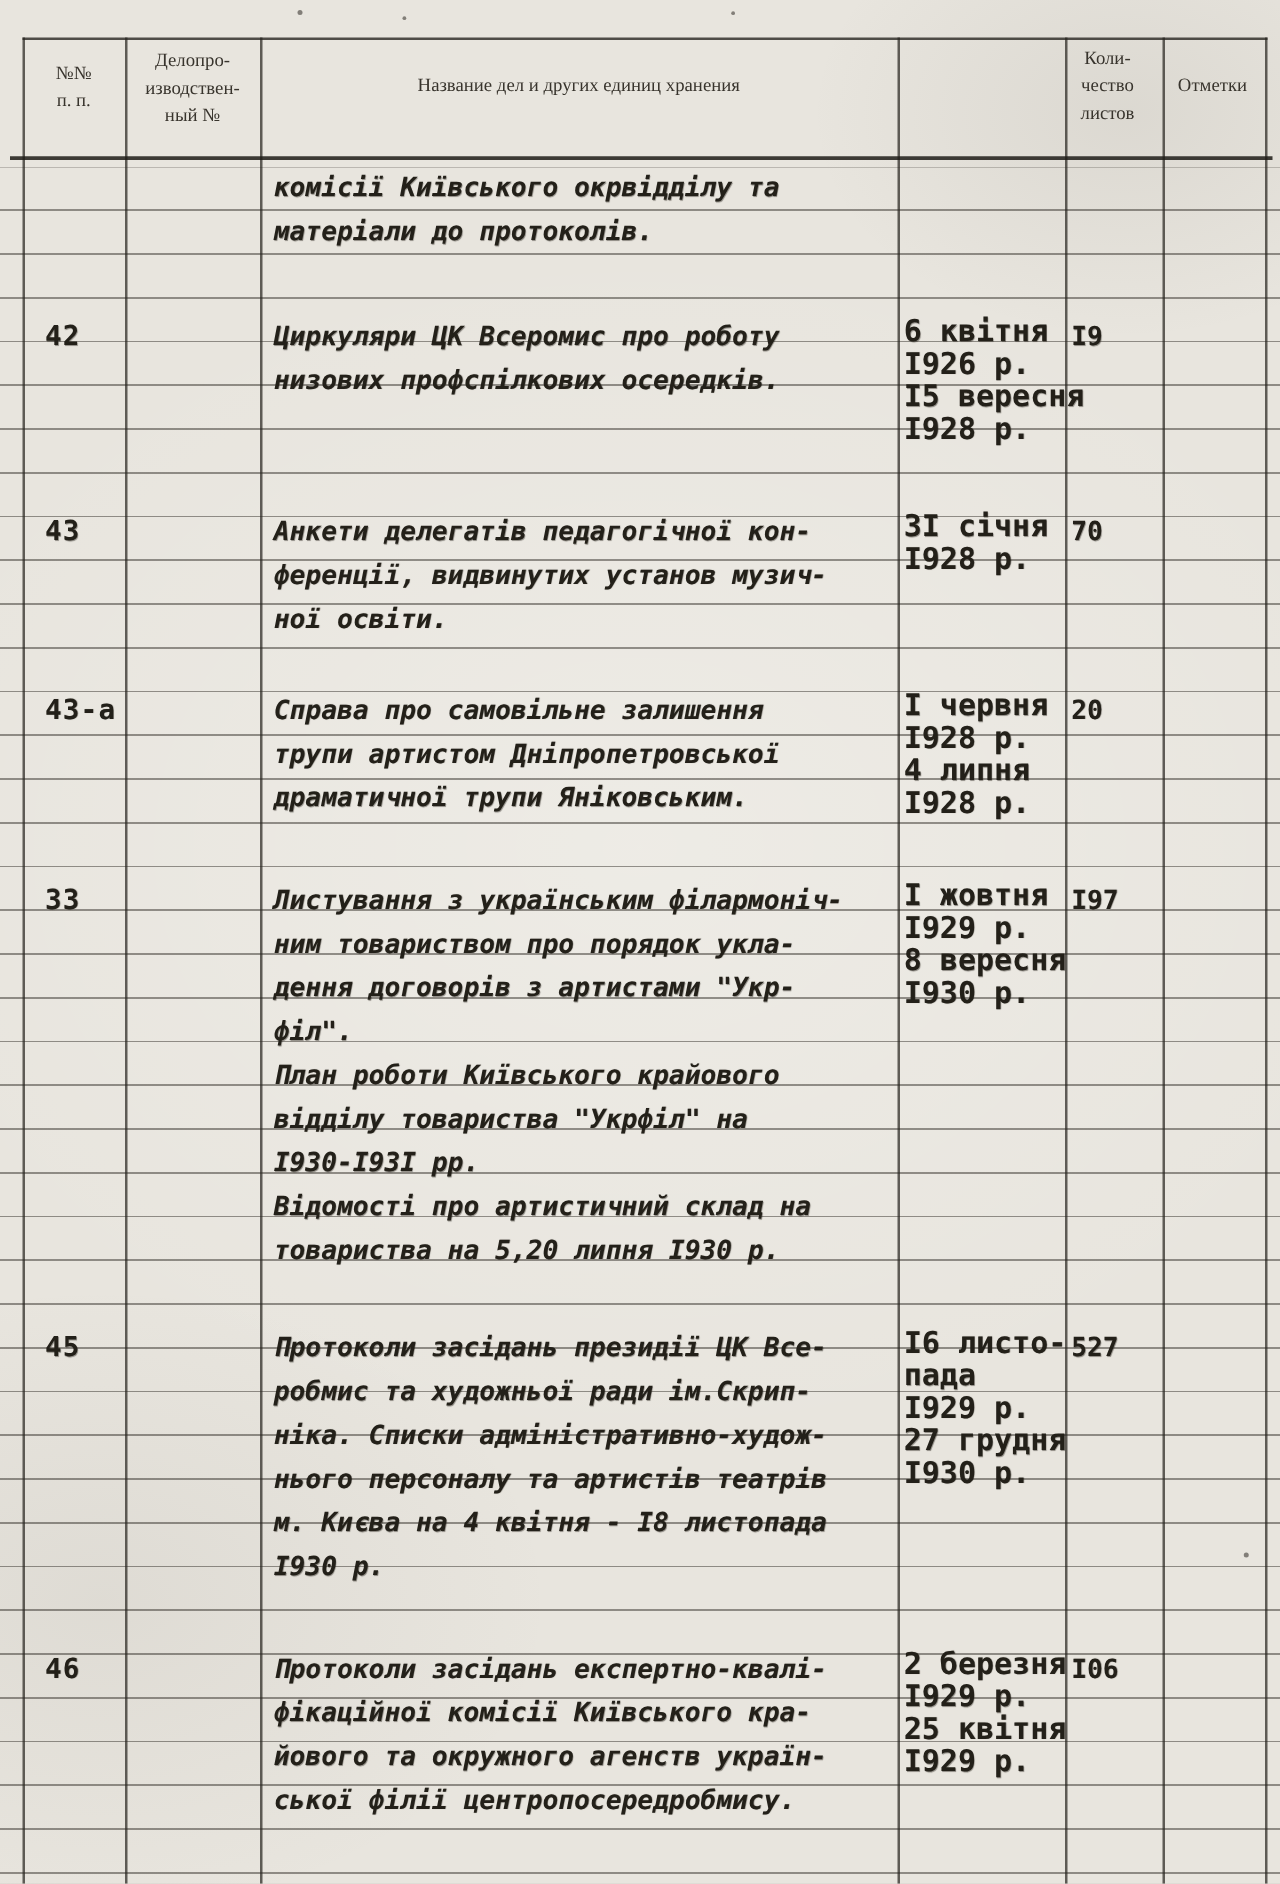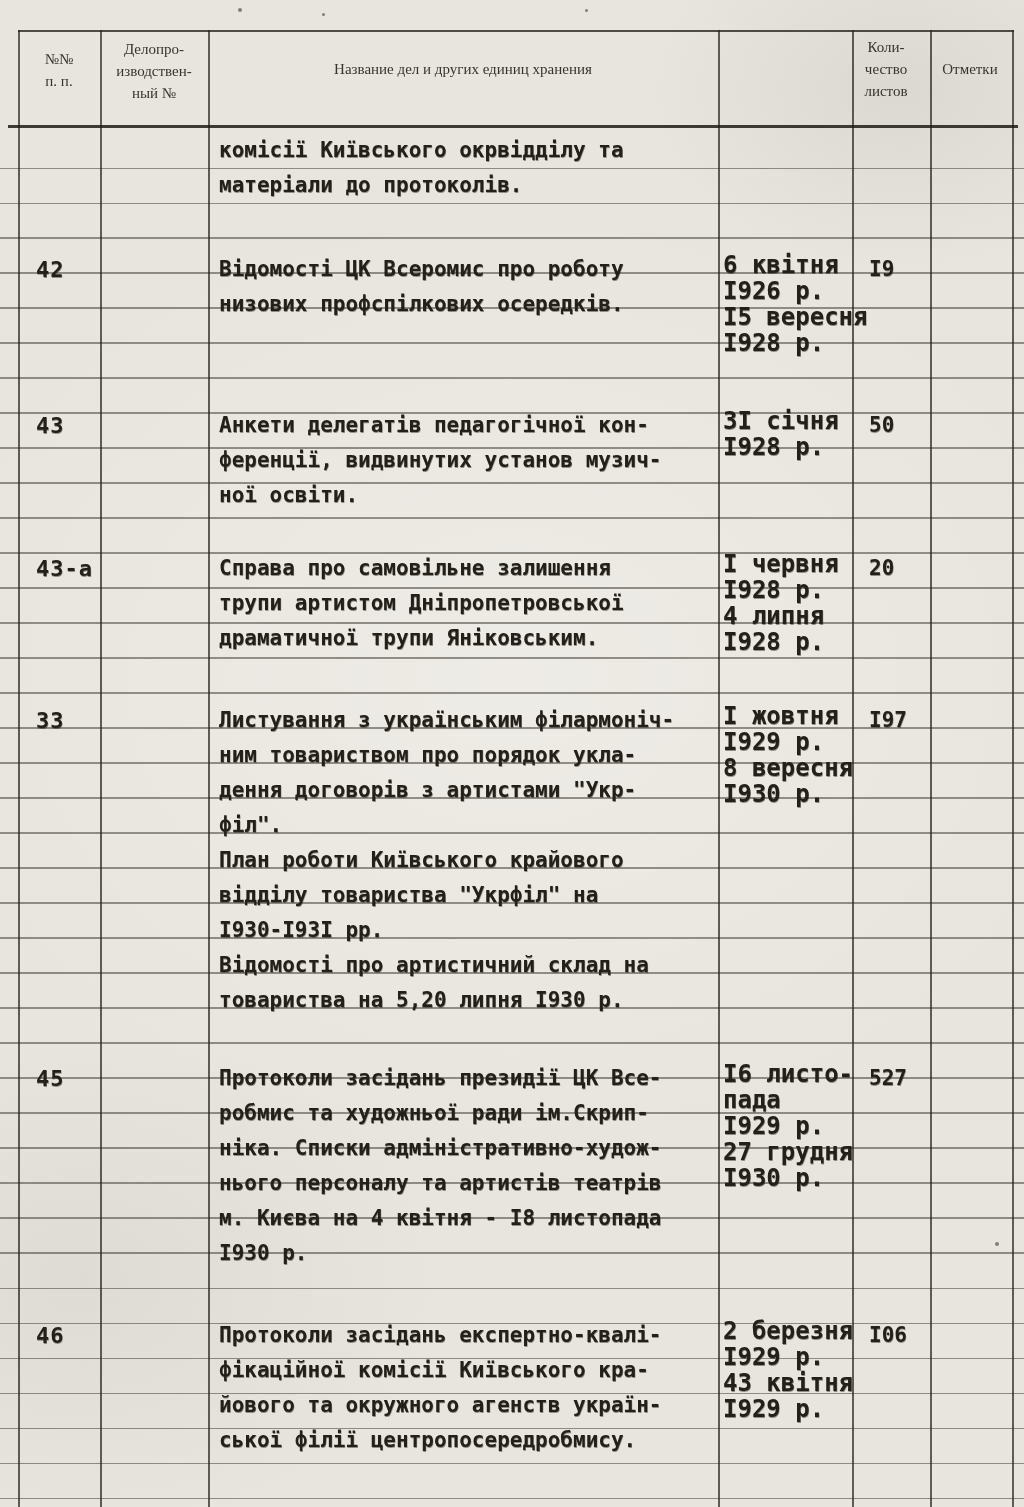--- a/index.html
+++ b/index.html
@@ -35,23 +35,23 @@
     font-size:15px;line-height:22px;
     color:#38342d;
     text-align:center;
     white-space:pre-line;
   }
   
   .row{position:absolute;left:0;width:1024px;}
   .cell{position:absolute;white-space:pre-line;font-weight:700;
         text-shadow:0.5px 0.5px 0.6px rgba(35,32,25,0.45);}
   .num{left:36px;width:70px;top:0;font-size:22px;line-height:35px;letter-spacing:1px;}
-  .title{left:219px;width:515px;top:0;font-size:21px;line-height:35px;}
+  .title{left:219px;width:515px;top:0;font-size:21px;line-height:35px;font-style:italic;}
   .dates{left:723px;width:150px;top:0;font-size:24px;line-height:26px;}
-  .sheets{left:857px;width:70px;top:0;font-size:21px;line-height:35px;margin-left:12px;}
+  .sheets{left:857px;width:70px;top:0;font-size:21px;line-height:35px;}
   .speck{position:absolute;background:rgba(45,42,36,0.55);border-radius:50%;}
 </style>
 </head>
 <body>
 
 <div id="page">
 
   <div class="ruling"></div>
 
   <div class="vline" style="left:18px"></div>
@@ -84,37 +84,37 @@
   <div class="row" style="top:133px">
     <div class="cell num"></div>
     <div class="cell title">комісії Київського окрвідділу та
 матеріали до протоколів.</div>
     <div class="cell dates"></div>
     <div class="cell sheets"></div>
   </div>
 
   <div class="row" style="top:252px">
     <div class="cell num">42</div>
-    <div class="cell title">Відомості ЦК Всеромис про роботу
+    <div class="cell title">Циркуляри ЦК Всеромис про роботу
 низових профспілкових осередків.</div>
     <div class="cell dates">6 квітня
 I926 р.
 I5 вересня
 I928 р.</div>
     <div class="cell sheets">I9</div>
   </div>
 
   <div class="row" style="top:408px">
     <div class="cell num">43</div>
     <div class="cell title">Анкети делегатів педагогічної кон-
 ференції, видвинутих установ музич-
 ної освіти.</div>
     <div class="cell dates">3I січня
 I928 р.</div>
-    <div class="cell sheets">50</div>
+    <div class="cell sheets">70</div>
   </div>
 
   <div class="row" style="top:551px">
     <div class="cell num">43-а</div>
     <div class="cell title">Справа про самовільне залишення
 трупи артистом Дніпропетровської
 драматичної трупи Яніковським.</div>
     <div class="cell dates">I червня
 I928 р.
 4 липня
@@ -157,18 +157,18 @@
   </div>
 
   <div class="row" style="top:1318px">
     <div class="cell num">46</div>
     <div class="cell title">Протоколи засідань експертно-квалі-
 фікаційної комісії Київського кра-
 йового та окружного агенств україн-
 ської філії центропосередробмису.</div>
     <div class="cell dates">2 березня
 I929 р.
-43 квітня
+25 квітня
 I929 р.</div>
     <div class="cell sheets">I06</div>
   </div>
 
 </div>
 
 </body></html>

